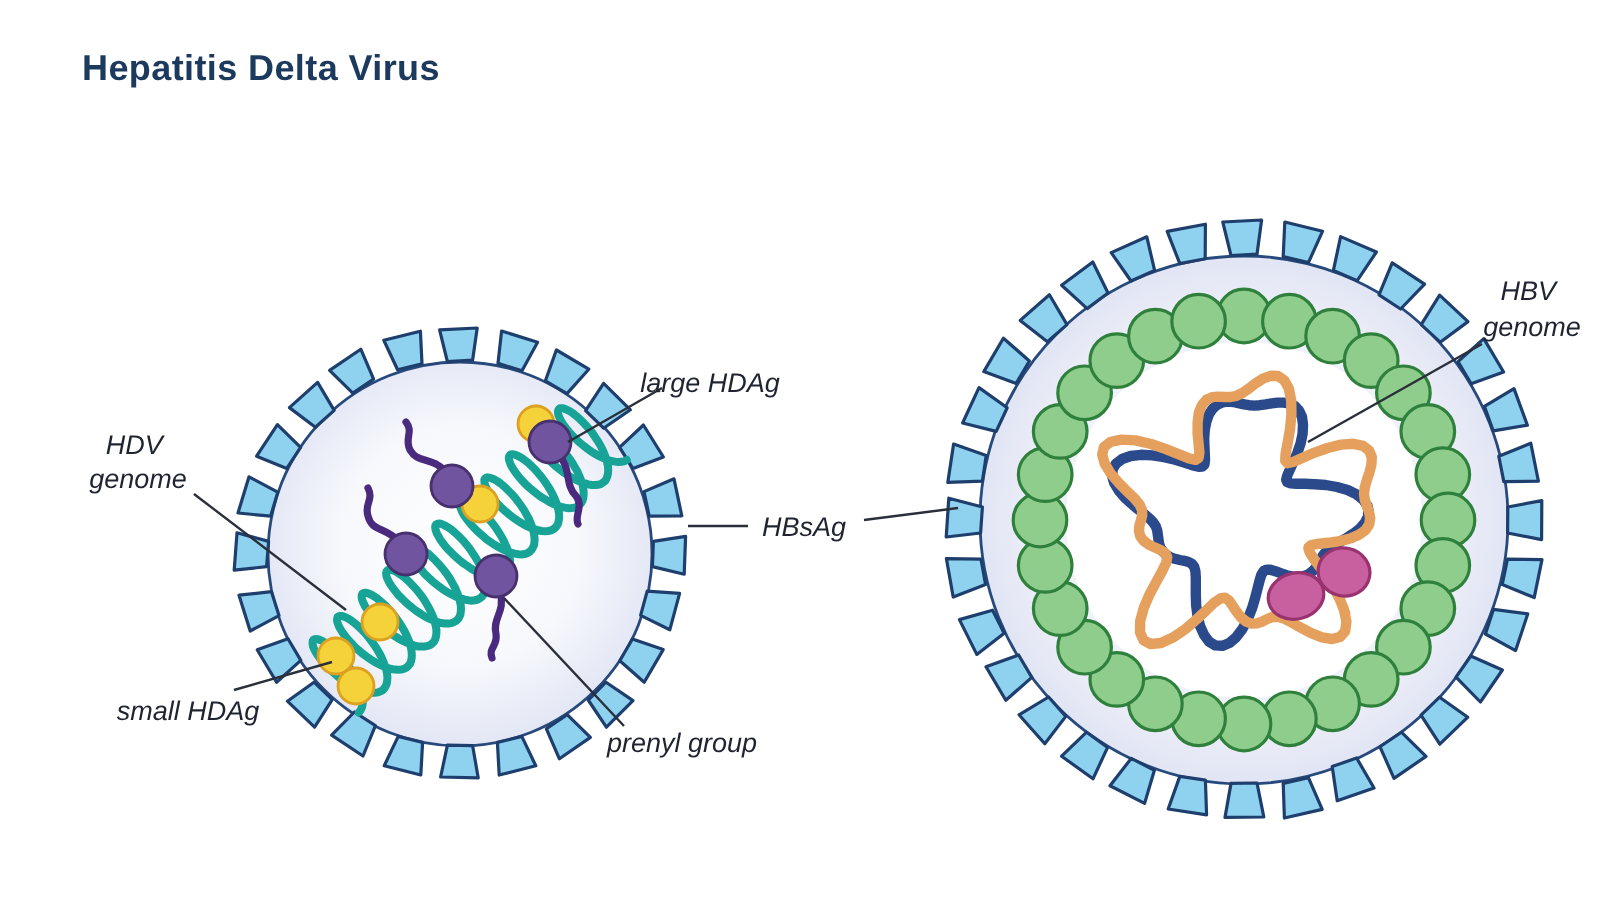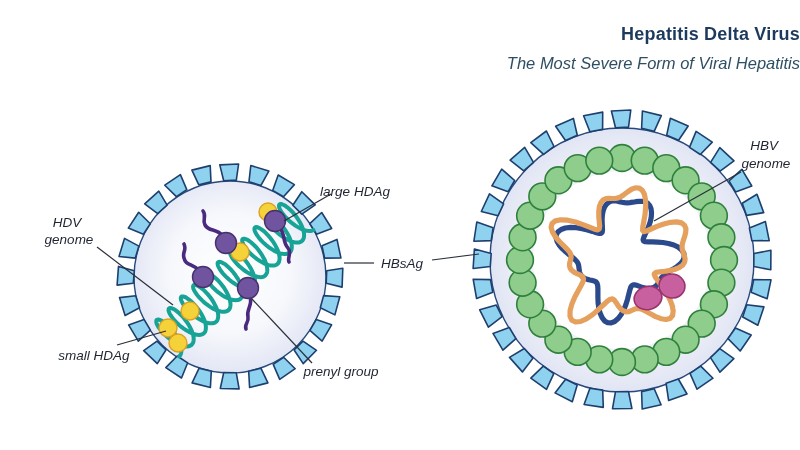--- a/index.html
+++ b/index.html
@@ -1,19 +1,19 @@
 <!DOCTYPE html>
 <html style="--background: #ffffff; --title-color: #1c3a5e; --subtitle-color: #2e4f63; --label-text: #1f2430; --leader-line: #2a2f3a; --spike-fill: #8ed2f0; --spike-stroke: #1e3f6d; --membrane: #27497c; --interior-center: #ffffff; --interior-edge: #dbe0f2; --helix: #17a396; --small-hdag-fill: #f6d23a; --small-hdag-stroke: #dca121; --large-hdag-fill: #71549f; --large-hdag-stroke: #46306e; --prenyl: #4a2a7e; --capsid-bead-fill: #8fcd8c; --capsid-bead-stroke: #30803d; --hbv-dna-orange: #e5a05e; --hbv-dna-navy: #2a4a8c; --polymerase-fill: #c8609f; --polymerase-stroke: #99336f;"><head>
 <meta charset="utf-8">
 <style>
   html,body{margin:0;padding:0;}
   body{width:800px;height:450px;background:var(--background,#fff);overflow:hidden;
        font-family:"Liberation Sans",sans-serif;}
   .stage{position:relative;width:800px;height:450px;}
-  .header{position:absolute;top:0;left:0;width:800px;text-align:right;padding-left:26px;box-sizing:border-box;}
+  .header{position:absolute;top:0;left:0;width:800px;text-align:left;padding-left:41px;box-sizing:border-box;}
   .title{margin-top:24px;font-weight:bold;font-size:18px;letter-spacing:.2px;color:var(--title-color);}
   .subtitle{margin-top:9px;font-style:italic;font-size:16.5px;color:var(--subtitle-color);}
   svg{position:absolute;top:0;left:0;}
   .spike{fill:var(--spike-fill);stroke:var(--spike-stroke);stroke-width:1.6;stroke-linejoin:round;}
   .membrane{stroke:var(--membrane);stroke-width:1.4;}
   .bead{fill:var(--capsid-bead-fill);stroke:var(--capsid-bead-stroke);stroke-width:1.6;}
   .helix{fill:none;stroke:var(--helix);stroke-width:4;stroke-linecap:round;}
   .yellow{fill:var(--small-hdag-fill);stroke:var(--small-hdag-stroke);stroke-width:1.4;}
   .purple{fill:var(--large-hdag-fill);stroke:var(--large-hdag-stroke);stroke-width:1.4;}
   .tail{fill:none;stroke:var(--prenyl);stroke-width:3.6;stroke-linecap:round;}
@@ -188,15 +188,14 @@
     <text class="lbl" text-anchor="middle" x="341" y="376">prenyl group</text>
     <text class="lbl" text-anchor="middle" x="402" y="268">HBsAg</text>
     <text class="lbl" text-anchor="middle">
       <tspan x="766" y="150">HBV</tspan>
       <tspan x="766" y="168">genome</tspan>
     </text>
   </svg>
 
   <div class="header">
     <div class="title">Hepatitis Delta Virus</div>
-    <div class="subtitle">The Most Severe Form of Viral Hepatitis</div>
   </div>
 </div>
 
 </body></html>

